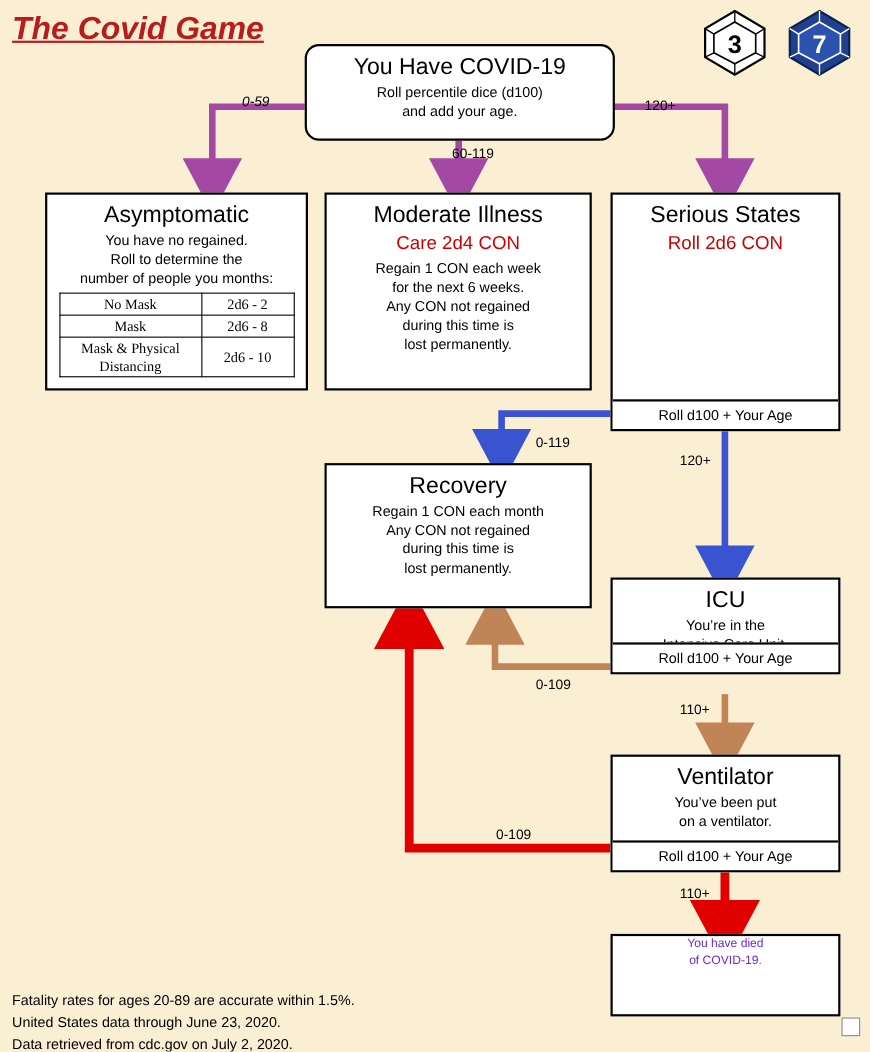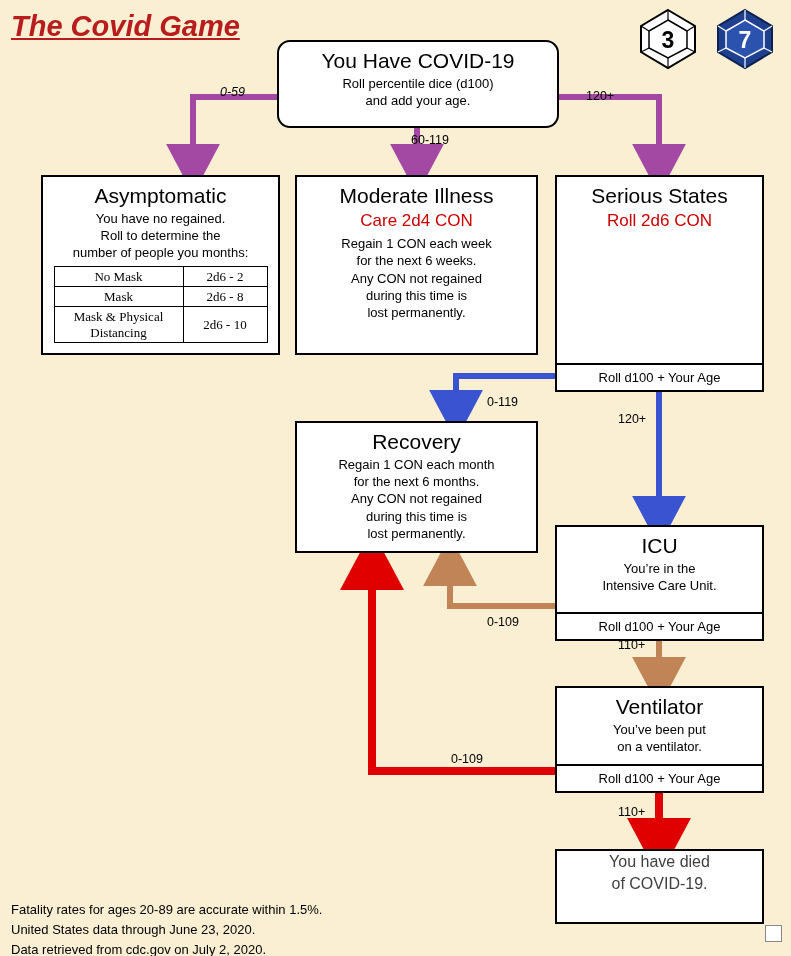--- a/index.html
+++ b/index.html
@@ -72,22 +72,22 @@
     padding: 0 6px;
   }
   .box .red {
     color: #cc0000;
     font-size: 17px;
     line-height: 1.3;
     margin-top: 2px;
     margin-bottom: 3px;
   }
   .box .redsm {
-    color: #404040;
-    font-size: 16px;
+    color: #6d28d9;
+    font-size: 11px;
     line-height: 1.35;
   }
   .roll-strip {
     position: absolute;
     left: 0;
     right: 0;
     bottom: 0;
     border-top: 2px solid #000;
     font-size: 13px;
     padding: 5px 0 5px 0;
@@ -255,27 +255,26 @@
 
   <div class="box" style="left:555px; top:175px; width:209px; height:217px;">
     <div class="hdr">Serious States</div>
     <div class="red">Roll 2d6 CON</div>
     <div class="roll-strip">Roll d100 + Your Age</div>
   </div>
 
   <div class="box" style="left:295px; top:421px; width:243px; height:132px;">
     <div class="hdr">Recovery</div>
     <div class="sub">Regain 1 CON each month</div>
-    <div class="sub">for the next 6 months.</div>
     <div class="sub">Any CON not regained</div>
     <div class="sub">during this time is</div>
     <div class="sub">lost permanently.</div>
   </div>
 
-  <div class="box" style="left:555px; top:525px; width:209px; height:116px;">
+  <div class="box" style="left:555px; top:525px; width:209px; height:88px;">
     <div class="hdr">ICU</div>
     <div class="sub">You’re in the</div>
     <div class="sub">Intensive Care Unit.</div>
     <div class="roll-strip">Roll d100 + Your Age</div>
   </div>
 
   <div class="box" style="left:555px; top:686px; width:209px; height:107px;">
     <div class="hdr">Ventilator</div>
     <div class="sub">You’ve been put</div>
     <div class="sub">on a ventilator.</div>

